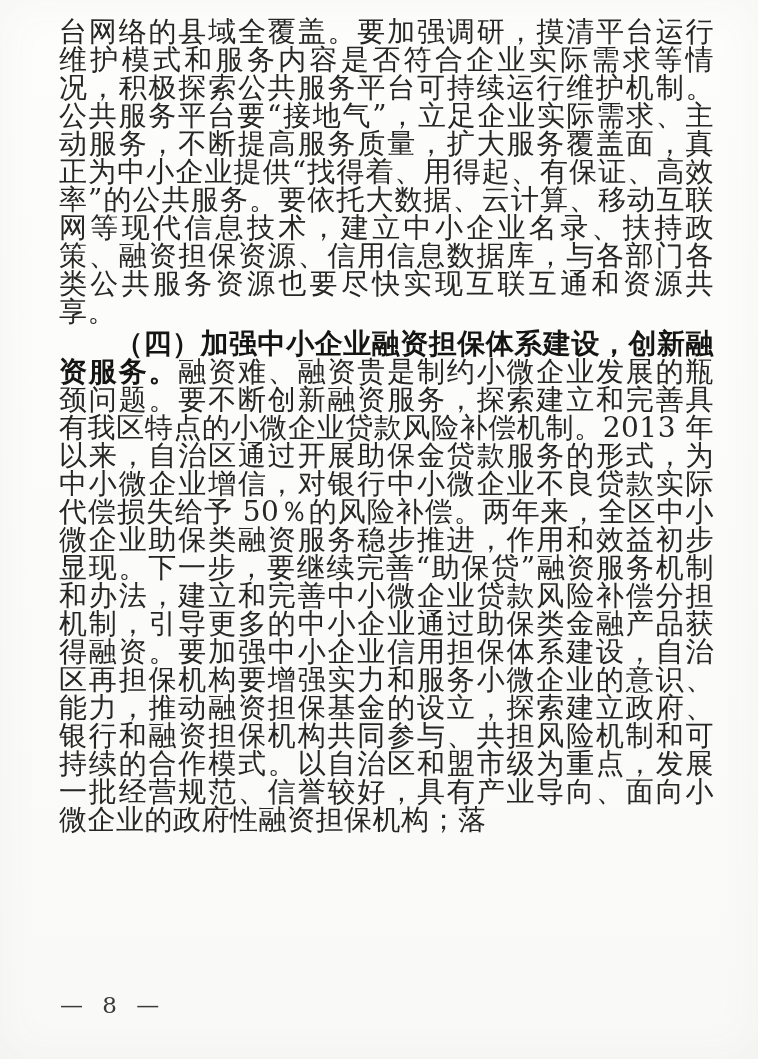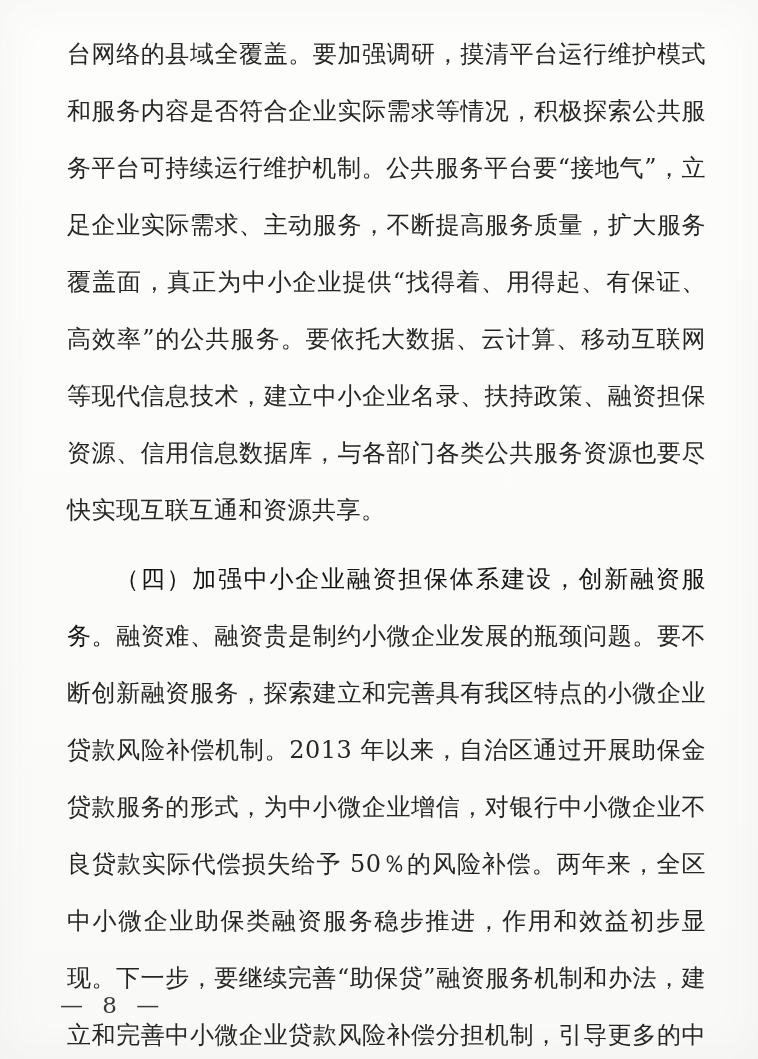--- a/index.html
+++ b/index.html
@@ -18,33 +18,33 @@
     font-family: "DejaVu Serif", "Liberation Serif", serif;
     color: #262626;
   }
   .body-block {
     position: absolute;
     top: 14px;
     left: 55px;
     right: 40px;
   }
   .body-block p {
-    margin: 12px;
-    font-size: 24px;
-    line-height: 57px;
+    margin: 4px;
+    font-size: 28px;
+    line-height: 28px;
     text-align: justify;
     text-justify: inter-character;
     letter-spacing: 0.5px;
     word-break: break-all;
   }
   .body-block p.indent {
     text-indent: 2em;
   }
   .seg-bold {
-    font-weight: 400;
+    font-weight: 700;
     color: #151515;
   }
   .seg-regular {
     font-weight: 400;
   }
   .page-number {
     position: absolute;
     left: 60px;
     top: 992px;
     font-size: 23px;

